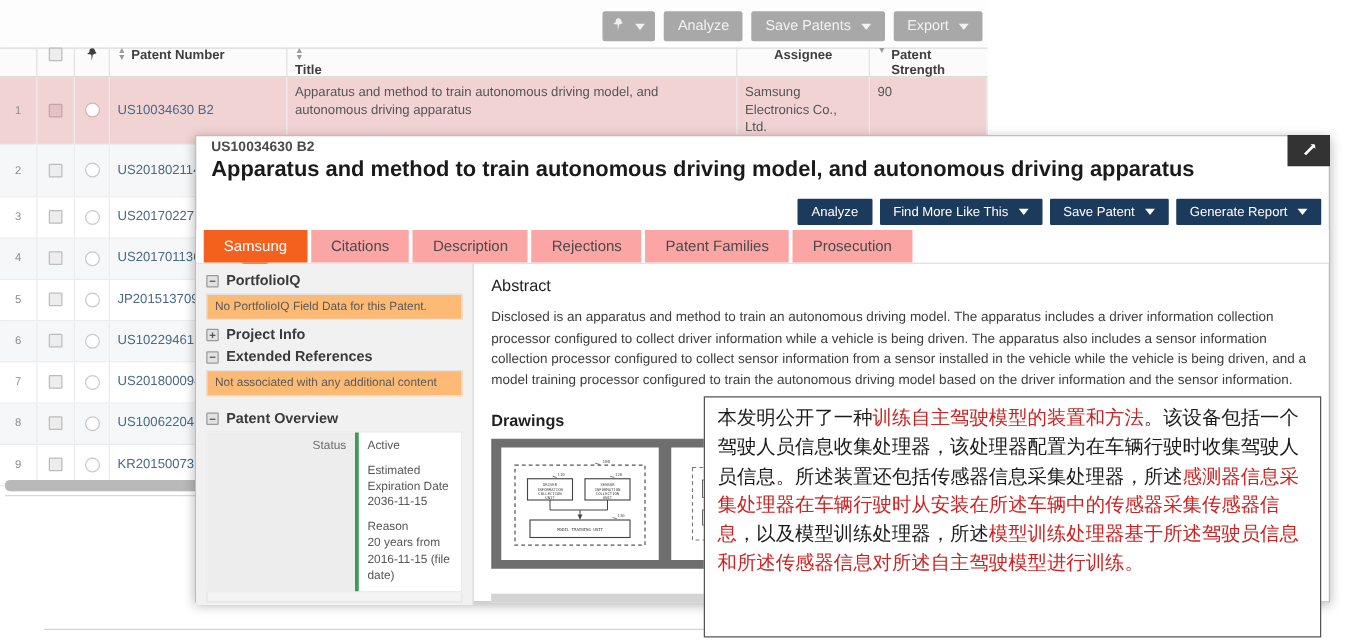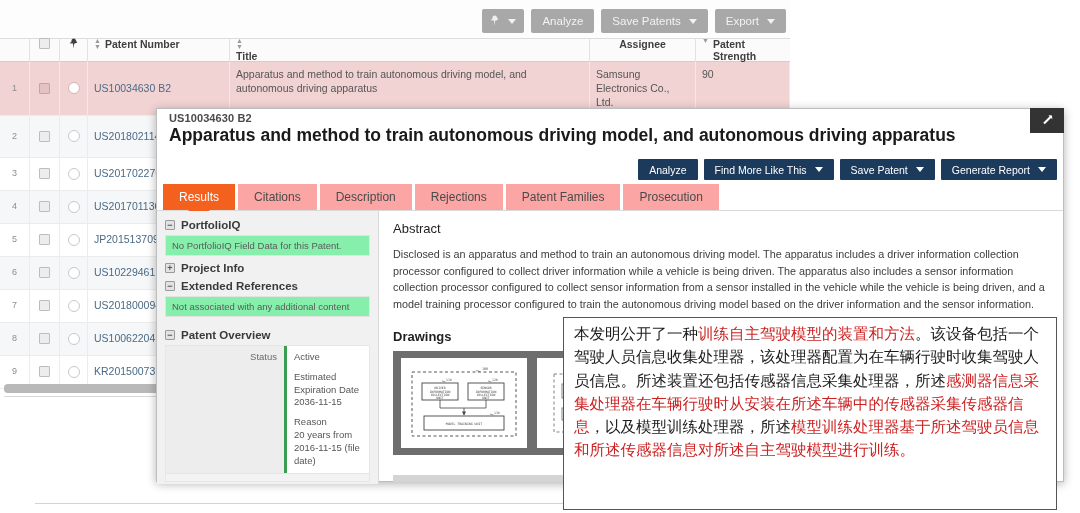--- a/index.html
+++ b/index.html
@@ -112,21 +112,21 @@
   
   .ov-body { display:flex; height:273px; }
   .ov-left { width:222px; background:#f1f1f1; border-right:1px solid #d9d9d9;
              padding:8px 8px 0 8px; overflow:hidden; position:relative; }
   .sec-head { display:flex; align-items:center; gap:6px; font-size:11.5px; font-weight:bold;
               color:#3a3a3a; margin:6px 0 4px 0; }
   .sec-head:first-child { margin-top:0; }
   .tog { width:10px;height:10px; border:1px solid #9a9a9a; background:#e2e2e2;
          display:flex;align-items:center;justify-content:center; font-size:9px; line-height:8px;
          color:#555; border-radius:1px; cursor:pointer; }
-  .white-box { background:#86efac; border:1px solid #e3e3e3; font-size:9.5px; color:#5a5a5a;
+  .white-box { background:#fdba74; border:1px solid #e3e3e3; font-size:9.5px; color:#5a5a5a;
                padding:4px 6px; }
   .ov-card { background:#fff; border:1px solid #e6e6e6; margin-top:4px; display:flex; }
   .ov-card-lbl { width:118px; background:#ededed; font-size:9.5px; color:#6c6c6c;
                  text-align:right; padding:5px 7px 5px 4px; }
   .ov-card-val { flex:1; border-left:3px solid #3a9e52; padding:5px 7px; font-size:9.5px;
                  color:#565656; line-height:1.35; }
   .ov-card-val .grp { margin-bottom:7px; }
   .ov-card-val .grp:last-child { margin-bottom:0; }
   .ov-card2 { background:#f3f3f3; border:1px solid #e6e6e6; border-top:none; height:8px; margin:0; }
 
@@ -422,21 +422,21 @@
         </button>
         <button class="dbtn">
           <span>Generate Report</span>
           <span class="caret"></span>
         </button>
       </div>
     </div>
 
     <div class="tabs">
       <div class="tab active">
-          <span>Results</span>
+          <span>Samsung</span>
         </div>
       <div class="tab">
           <span>Citations</span>
         </div>
       <div class="tab">
           <span>Description</span>
         </div>
       <div class="tab">
           <span>Rejections</span>
         </div>

